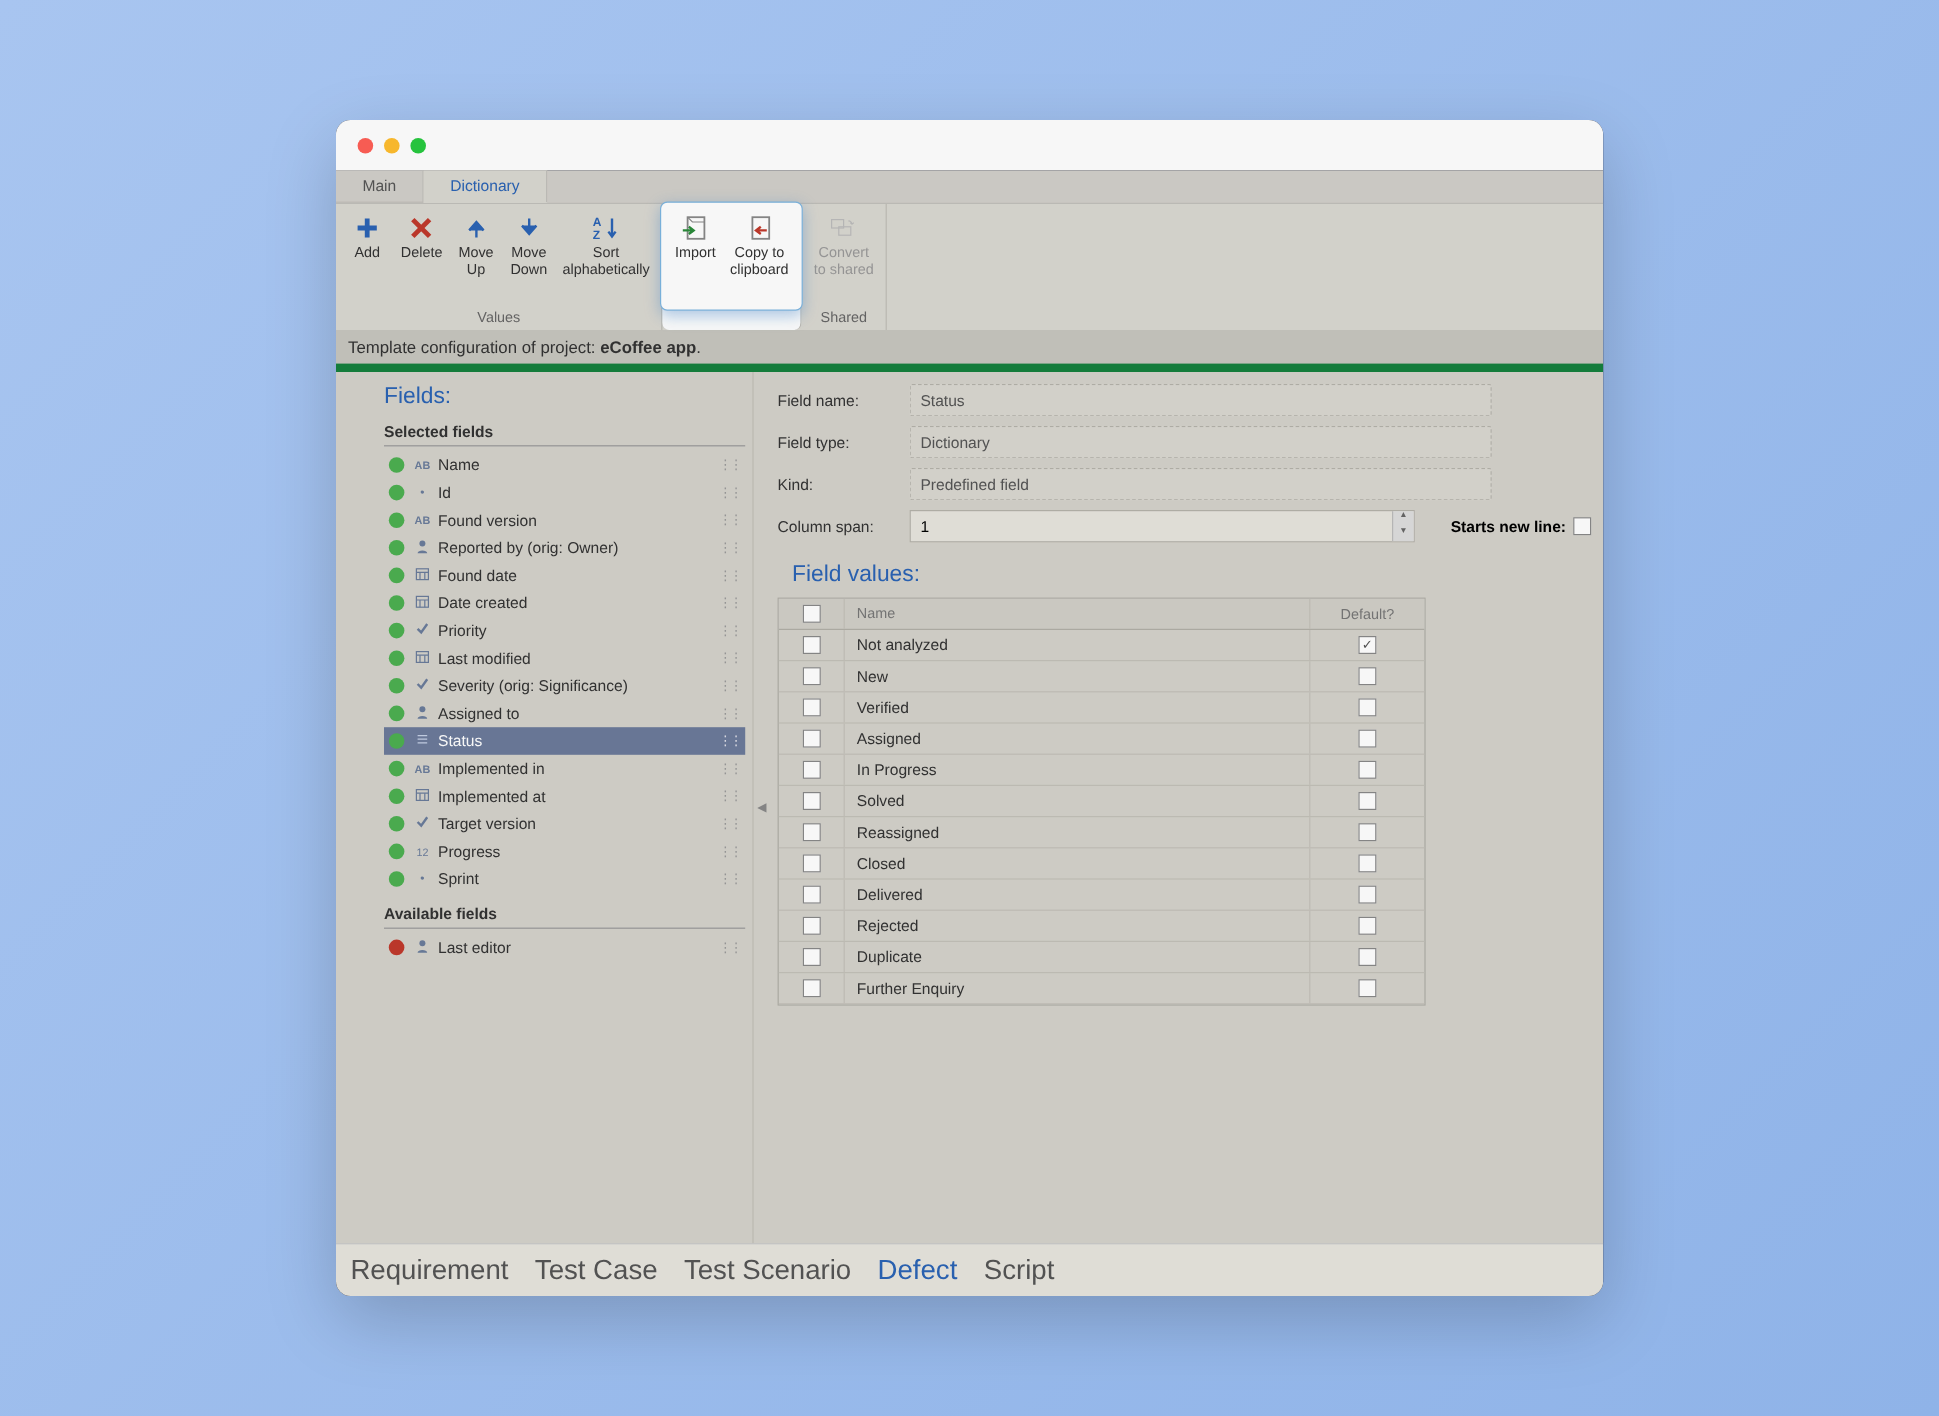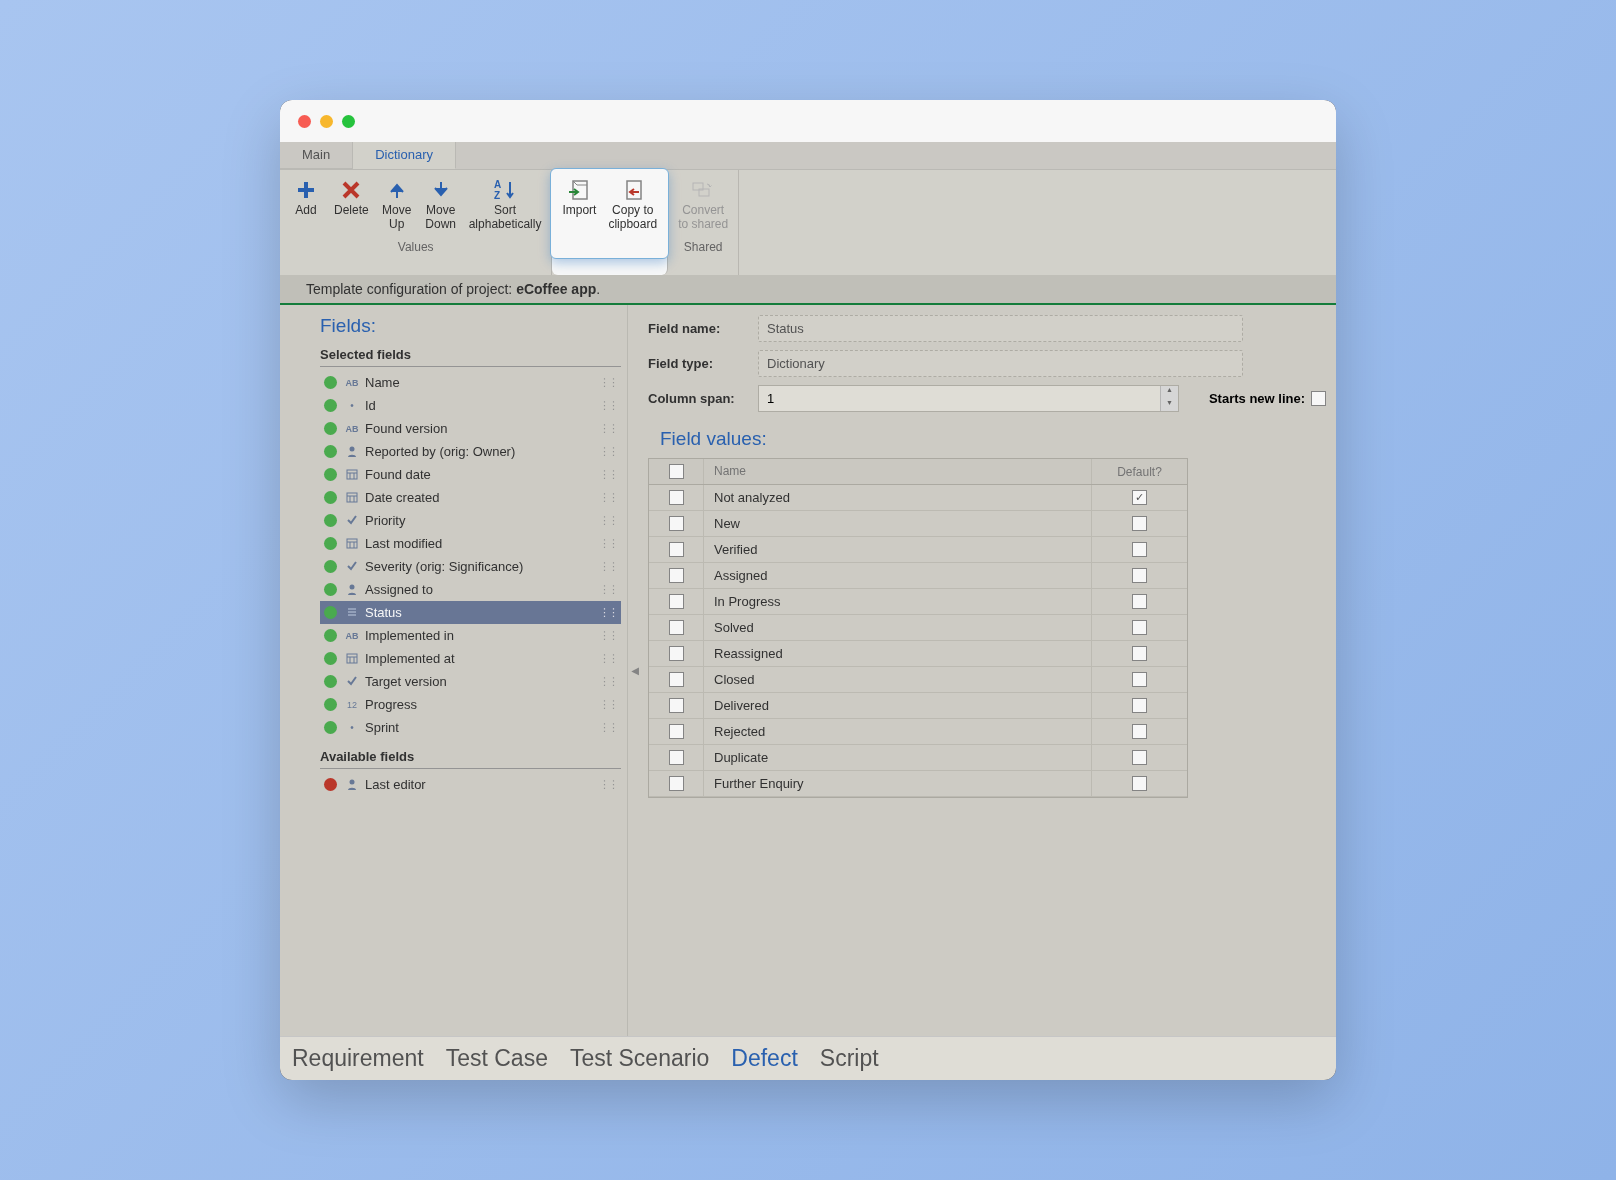--- a/index.html
+++ b/index.html
@@ -75,43 +75,43 @@
   align-items: center;
   padding: 4px 6px;
   cursor: pointer;
   font-size: 12px;
   color: #333;
   min-width: 44px;
 }
 .ribbon-btn.disabled { color: #999; }
 .ribbon-icon { height: 24px; display: flex; align-items: center; justify-content: center; margin-bottom: 2px; }
 .ribbon-label { text-align: center; line-height: 1.15; }
-.ribbon-group-label { font-size: 12px; color: #666; padding-bottom: 21px; text-align: center; }
+.ribbon-group-label { font-size: 12px; color: #666; padding-bottom: 4px; text-align: center; }
 
 .highlight-panel {
   position: relative;
 }
 .highlight-panel::before {
   content: "";
   position: absolute;
   top: -2px; left: -2px; right: -2px; bottom: 16px;
   background: #fff;
   border: 1px solid #7db5e0;
   border-radius: 6px;
   box-shadow: 0 4px 12px rgba(60,130,200,0.4);
   z-index: -1;
 }
 .highlight-panel { z-index: 2; background: #fff; border-radius: 6px; }
 
 .context-bar {
   background: #c6c5be;
-  padding: 6px 26px;
+  padding: 6px 10px;
   font-size: 14px;
   color: #333;
-  border-bottom: 2px solid #15803d;
+  border-bottom: 7px solid #15803d;
 }
 .context-bar b { font-weight: bold; }
 
 .content {
   flex: 1;
   display: flex;
   background: #d3d1ca;
   overflow: hidden;
   position: relative;
   padding-left: 28px;
@@ -187,21 +187,21 @@
   overflow-y: auto;
 }
 .form-row {
   display: flex;
   align-items: center;
   margin-bottom: 8px;
 }
 .form-label {
   width: 110px;
   font-size: 13px;
-  font-weight: bold;
+  font-weight: normal;
   color: #333;
 }
 .form-value {
   flex: 1;
   max-width: 485px;
   padding: 5px 8px;
   font-size: 13px;
   color: #555;
   background: #d8d6cf;
   border: 1px dashed #b3b1a9;
@@ -559,20 +559,24 @@
     <div class="right-panel">
       <div class="form-row">
         <div class="form-label">Field name:</div>
         <div class="form-value">Status</div>
       </div>
       <div class="form-row">
         <div class="form-label">Field type:</div>
         <div class="form-value">Dictionary</div>
       </div>
       <div class="form-row">
+        <div class="form-label">Kind:</div>
+        <div class="form-value">Predefined field</div>
+      </div>
+      <div class="form-row">
         <div class="form-label">Column span:</div>
         <div class="form-spinner">
           <input value="1" style="">
           <div class="spin">
               <div>▲</div>
               <div>▼</div>
             </div>
         </div>
         <div class="starts-line">
           <b>Starts new line:</b>

